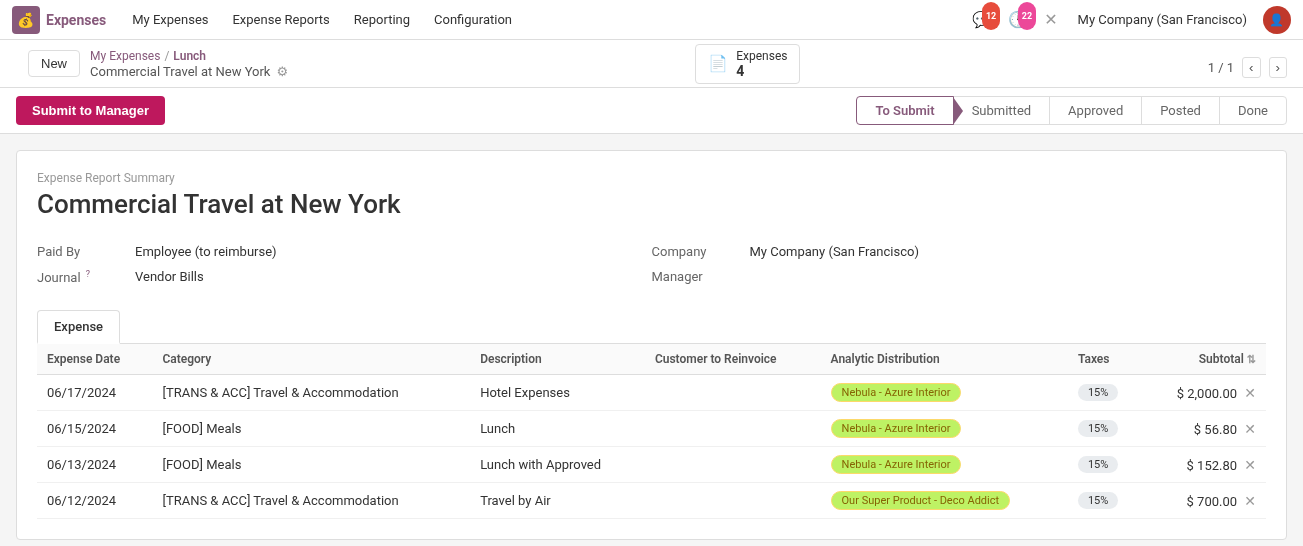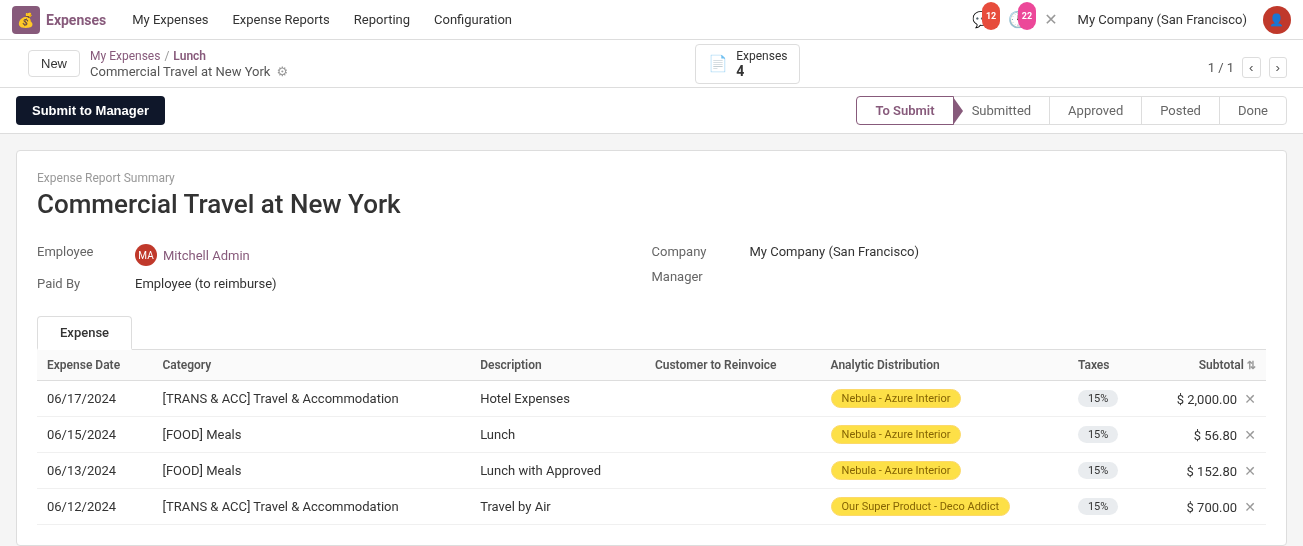--- a/index.html
+++ b/index.html
@@ -185,21 +185,21 @@
     
     .action-bar {
       background: #fff;
       border-bottom: 1px solid #ddd;
       padding: 8px 16px;
       display: flex;
       align-items: center;
       justify-content: space-between;
     }
     .submit-btn {
-      background: #0f172a;
+      background: #be185d;
       color: white;
       border: none;
       border-radius: 4px;
       padding: 7px 16px;
       cursor: pointer;
       font-size: 13px;
       font-weight: 600;
     }
 
     
@@ -308,21 +308,21 @@
 
     
     .expense-tab {
       margin-top: 20px;
     }
     .tabs-header {
       display: flex;
       border-bottom: 1px solid #ddd;
     }
     .tab-btn {
-      padding: 8px 22px;
+      padding: 8px 16px;
       border: 1px solid #ddd;
       border-bottom: none;
       border-radius: 4px 4px 0 0;
       cursor: pointer;
       background: #fff;
       font-size: 13px;
       color: #333;
       margin-bottom: -1px;
       position: relative;
     }
@@ -355,21 +355,21 @@
       font-size: 13px;
       color: #333;
     }
     .expense-table td.right { text-align: right; }
 
     .tag-badge {
       display: inline-block;
       padding: 2px 10px;
       border-radius: 12px;
       font-size: 11px;
-      background: #fde047;
+      background: #bef264;
       color: #856404;
       border: 1px solid #fcd96a;
     }
     .tax-badge {
       display: inline-block;
       padding: 2px 10px;
       border-radius: 12px;
       font-size: 11px;
       background: #e9ecef;
       color: #333;
@@ -459,31 +459,29 @@
 
 <div class="main-content">
   <div class="report-card">
     <div class="report-section-label">Expense Report Summary</div>
     <div class="report-title">Commercial Travel at New York</div>
 
     <div class="report-fields">
 
       <div>
         <div class="field-row">
-          <span class="field-label">Employee</span>
-          <span class="field-value">
-            <div class="employee-avatar">
-              <span>MA</span>
-            </div>
-            <span style="color:#875A7B; cursor:pointer;">Mitchell Admin</span>
-          </span>
+          <span class="field-label">Paid By</span>
+          <span class="field-value">Employee (to reimburse)</span>
         </div>
         <div class="field-row">
-          <span class="field-label">Paid By</span>
-          <span class="field-value">Employee (to reimburse)</span>
+          <span class="field-label">
+            <span>Journal</span>
+            <sup style="margin-left:2px; color:#875A7B; cursor:pointer;">?</sup>
+          </span>
+          <span class="field-value">Vendor Bills</span>
         </div>
       </div>
 
       <div>
         <div class="field-row">
           <span class="field-label">Company</span>
           <span class="field-value">My Company (San Francisco)</span>
         </div>
         <div class="field-row">
           <span class="field-label">Manager</span>

